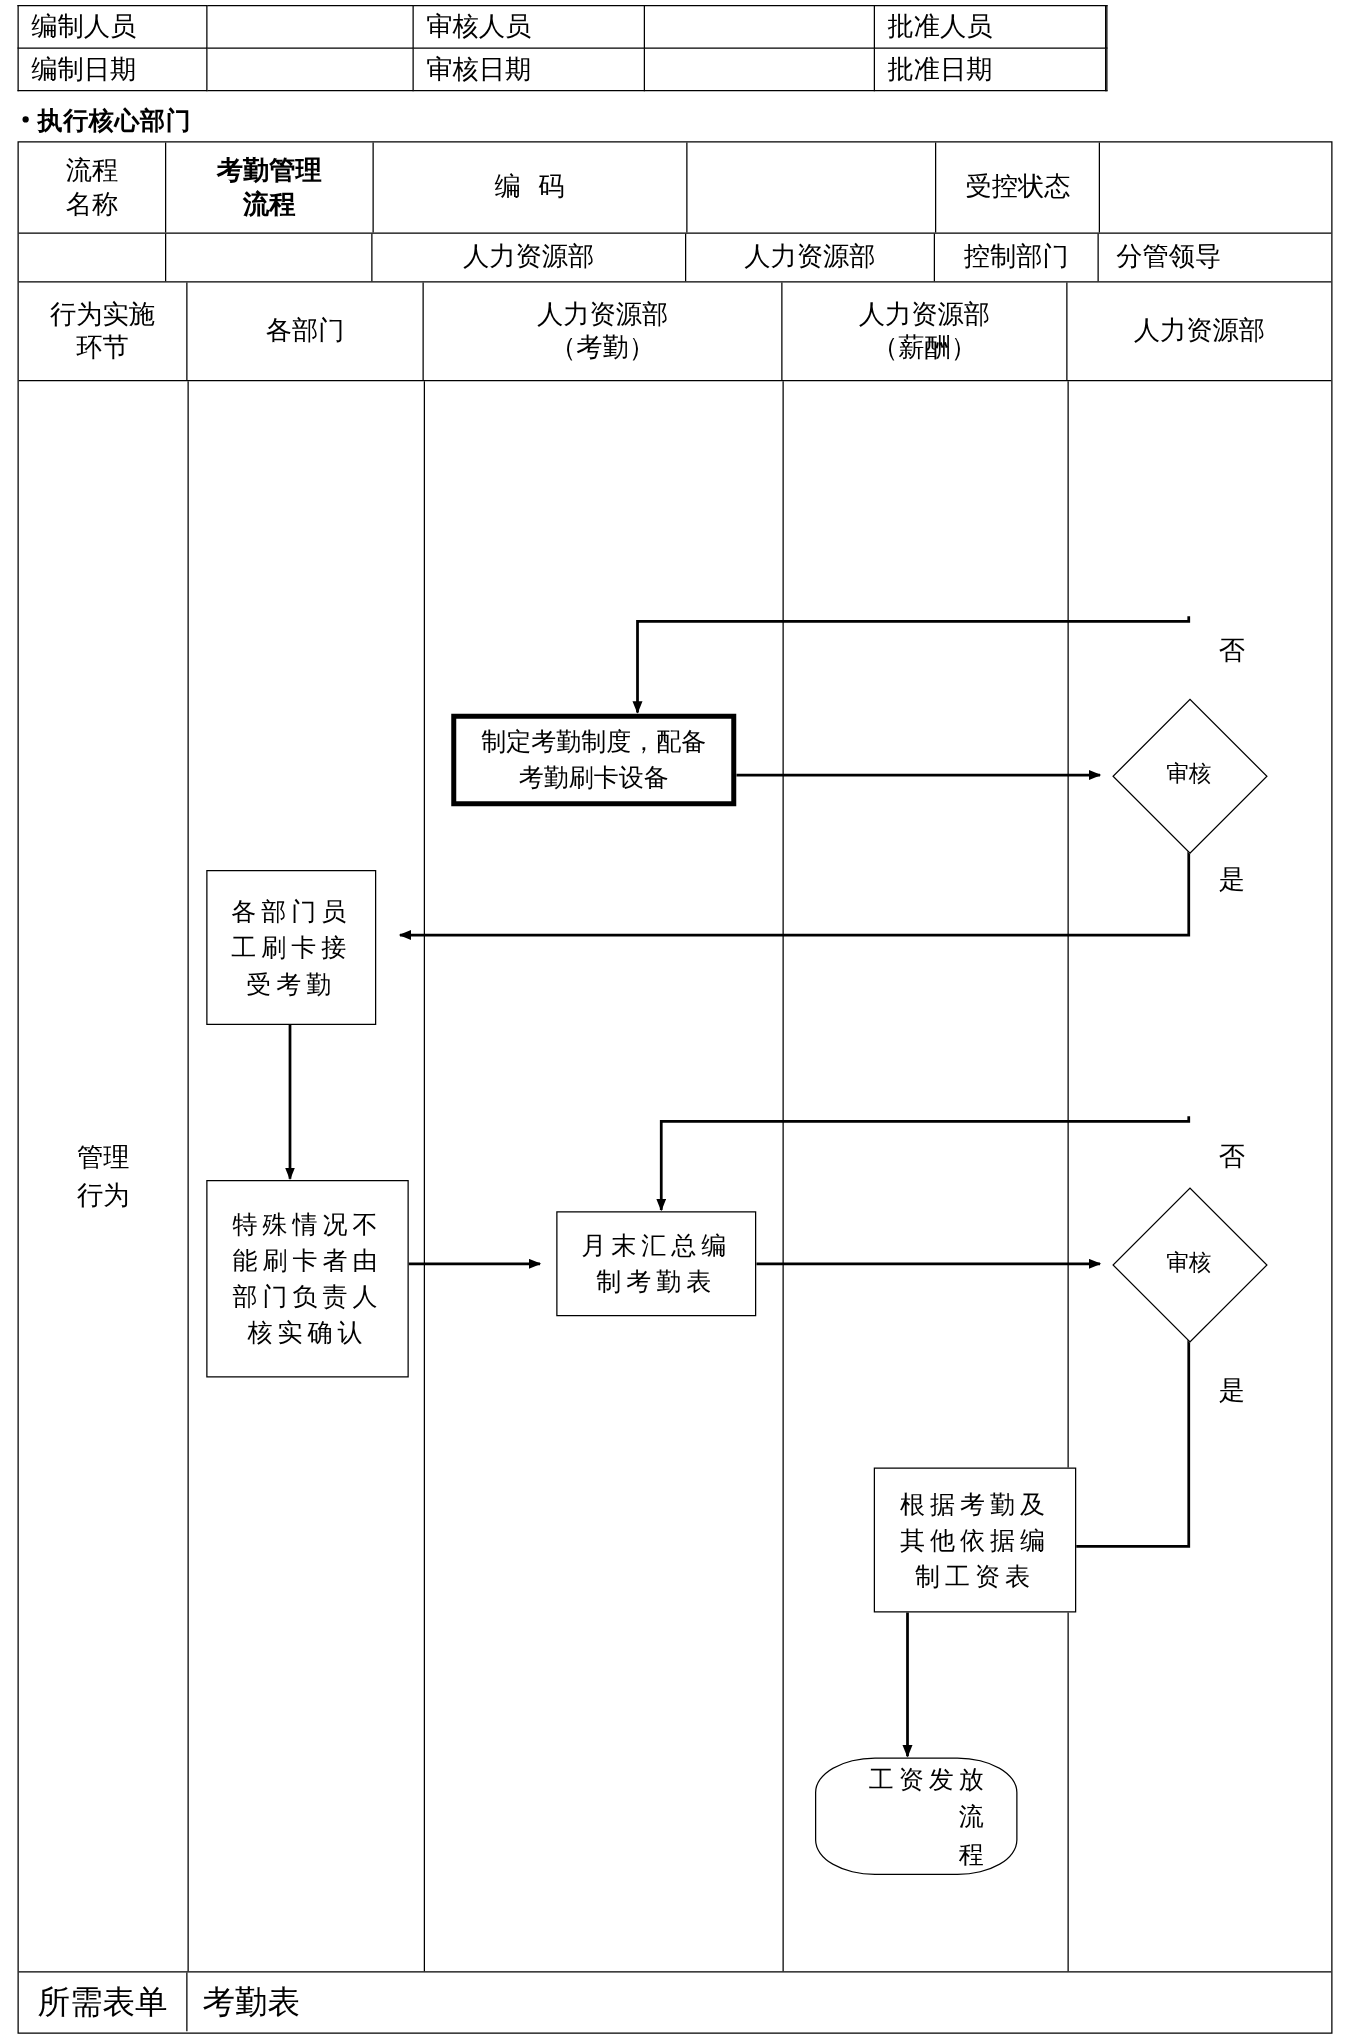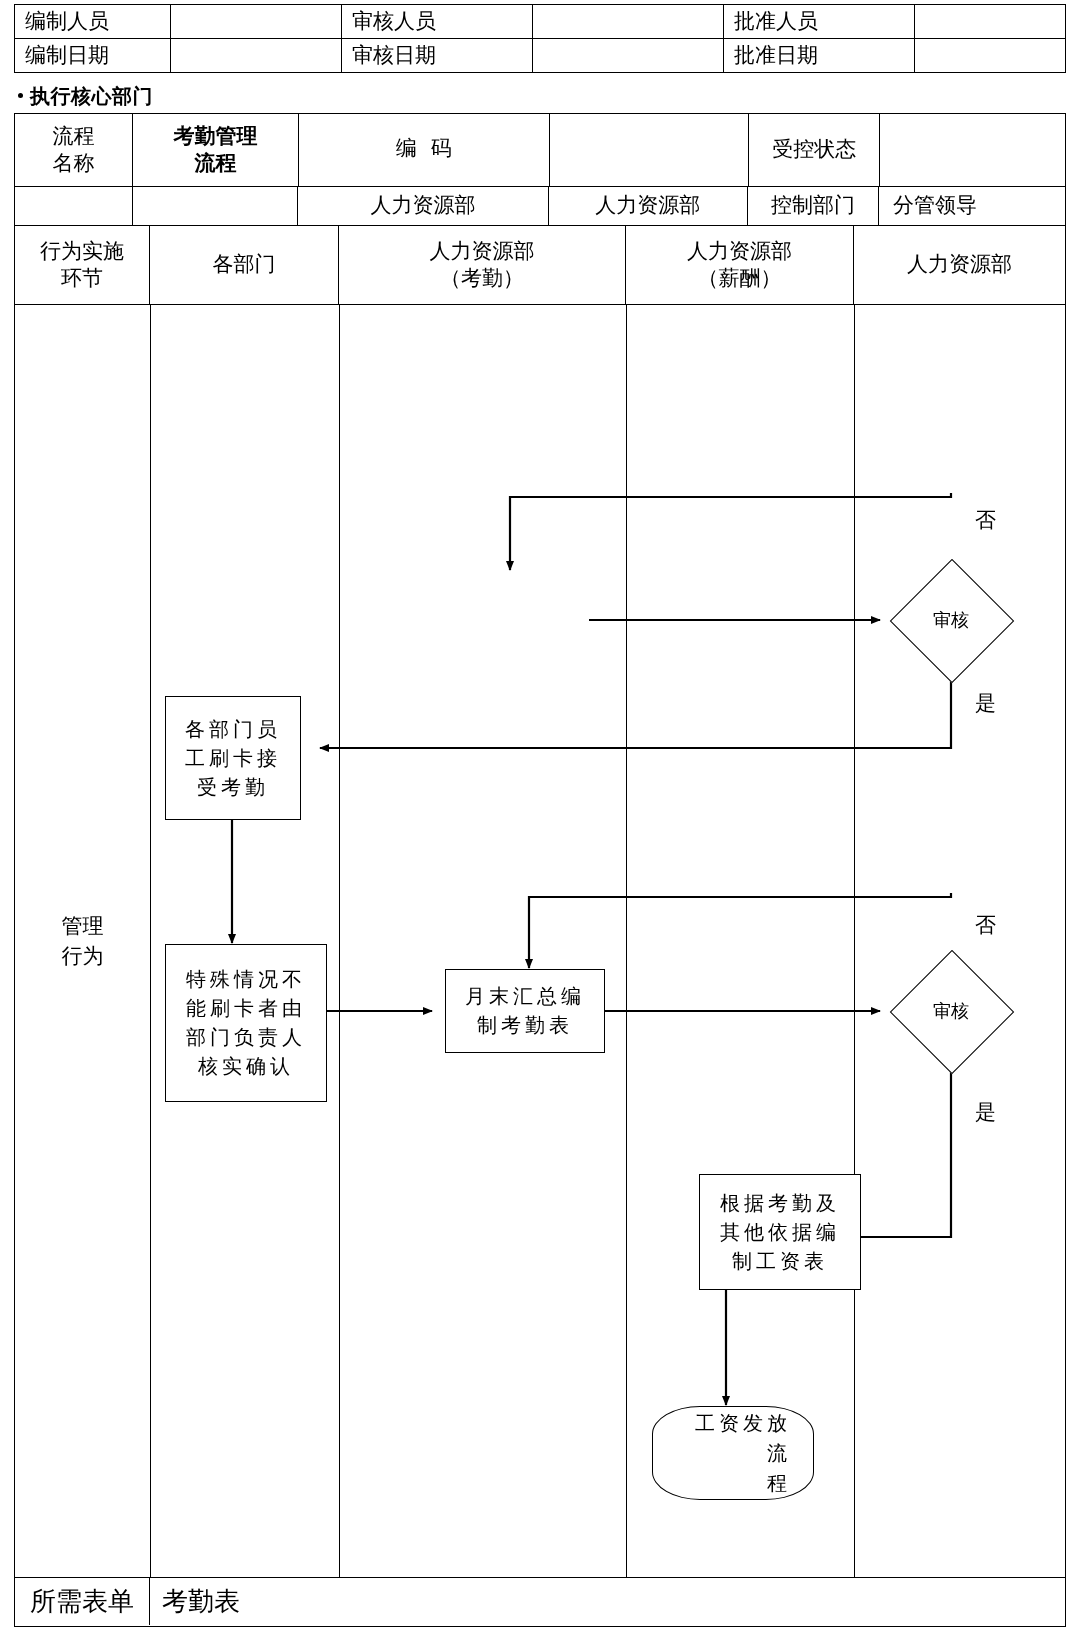--- a/index.html
+++ b/index.html
@@ -25,21 +25,21 @@
     vertical-align:middle;
     font-size:21px;
     line-height:1.25;
     font-weight:400;
   }
 
   
   #sig-table{
     position:absolute;
     left:14px; top:4px;
-    width:1052px;
+    width:872px;
   }
   #sig-table td{height:33px;}
   #sig-table td.lbl{text-align:left;padding-left:10px;}
 
   
   #bullet-title{
     position:absolute;
     left:14px; top:83px;
     font-size:20px;
     font-weight:bold;
@@ -94,21 +94,21 @@
   .w-codeval{width:228px;}
   .w-ctl{width:150px;}
   .w-lead{width:211px;}
 
   .sub1{width:287px;}
   .sub2{width:228px;}
   .sub3{width:150px;}
   .sub4{width:211px;}
 
   .bold{font-weight:bold;}
-  .spaced{letter-spacing:14px;text-indent:14px;font-family:Liberation Mono, monospace;}
+  .spaced{letter-spacing:14px;text-indent:14px;}
   .two-line{flex-direction:column;align-items:center;}
 
   
   #body-row{
     position:relative;
     height:1272px;
     border-bottom:1px solid #000;
   }
   #body-row .vline{
     position:absolute;
@@ -304,20 +304,26 @@
           <path d="M 936,588 L 936,592 L 514,592 L 514,663" marker-end="url(#ah)"></path>
 
           <path d="M 590,706 L 865,706" marker-end="url(#ah)"></path>
 
           <path d="M 936,766 L 936,932 L 801,932" marker-end="url(#ah)"></path>
 
           <path d="M 711,984 L 711,1100" marker-end="url(#ah)"></path>
         </g>
       </svg>
 
+      <div class="node thick" id="n-make-policy" style="left:346px; top:266px; width:228px; height:74px;">
+        <span class="txt">
+          <span>制定考勤制度，配备</span><br>
+          <span>考勤刷卡设备</span>
+        </span>
+      </div>
 
       <div class="diamond" id="d-review-1" style="left:893px; top:272px; width:86px; height:86px;"></div>
       <div class="diamond-label" style="left:893px; top:272px; width:86px; height:86px;">审核</div>
       <div class="branch-lbl" style="left:960px; top:205px;">否</div>
       <div class="branch-lbl" style="left:960px; top:388px;">是</div>
 
       <div class="node" id="n-special-case" style="left:150px; top:639px; width:162px; height:158px;">
         <span class="txt just">
           <span>特殊情况不</span><br>
           <span>能刷卡者由</span><br>

